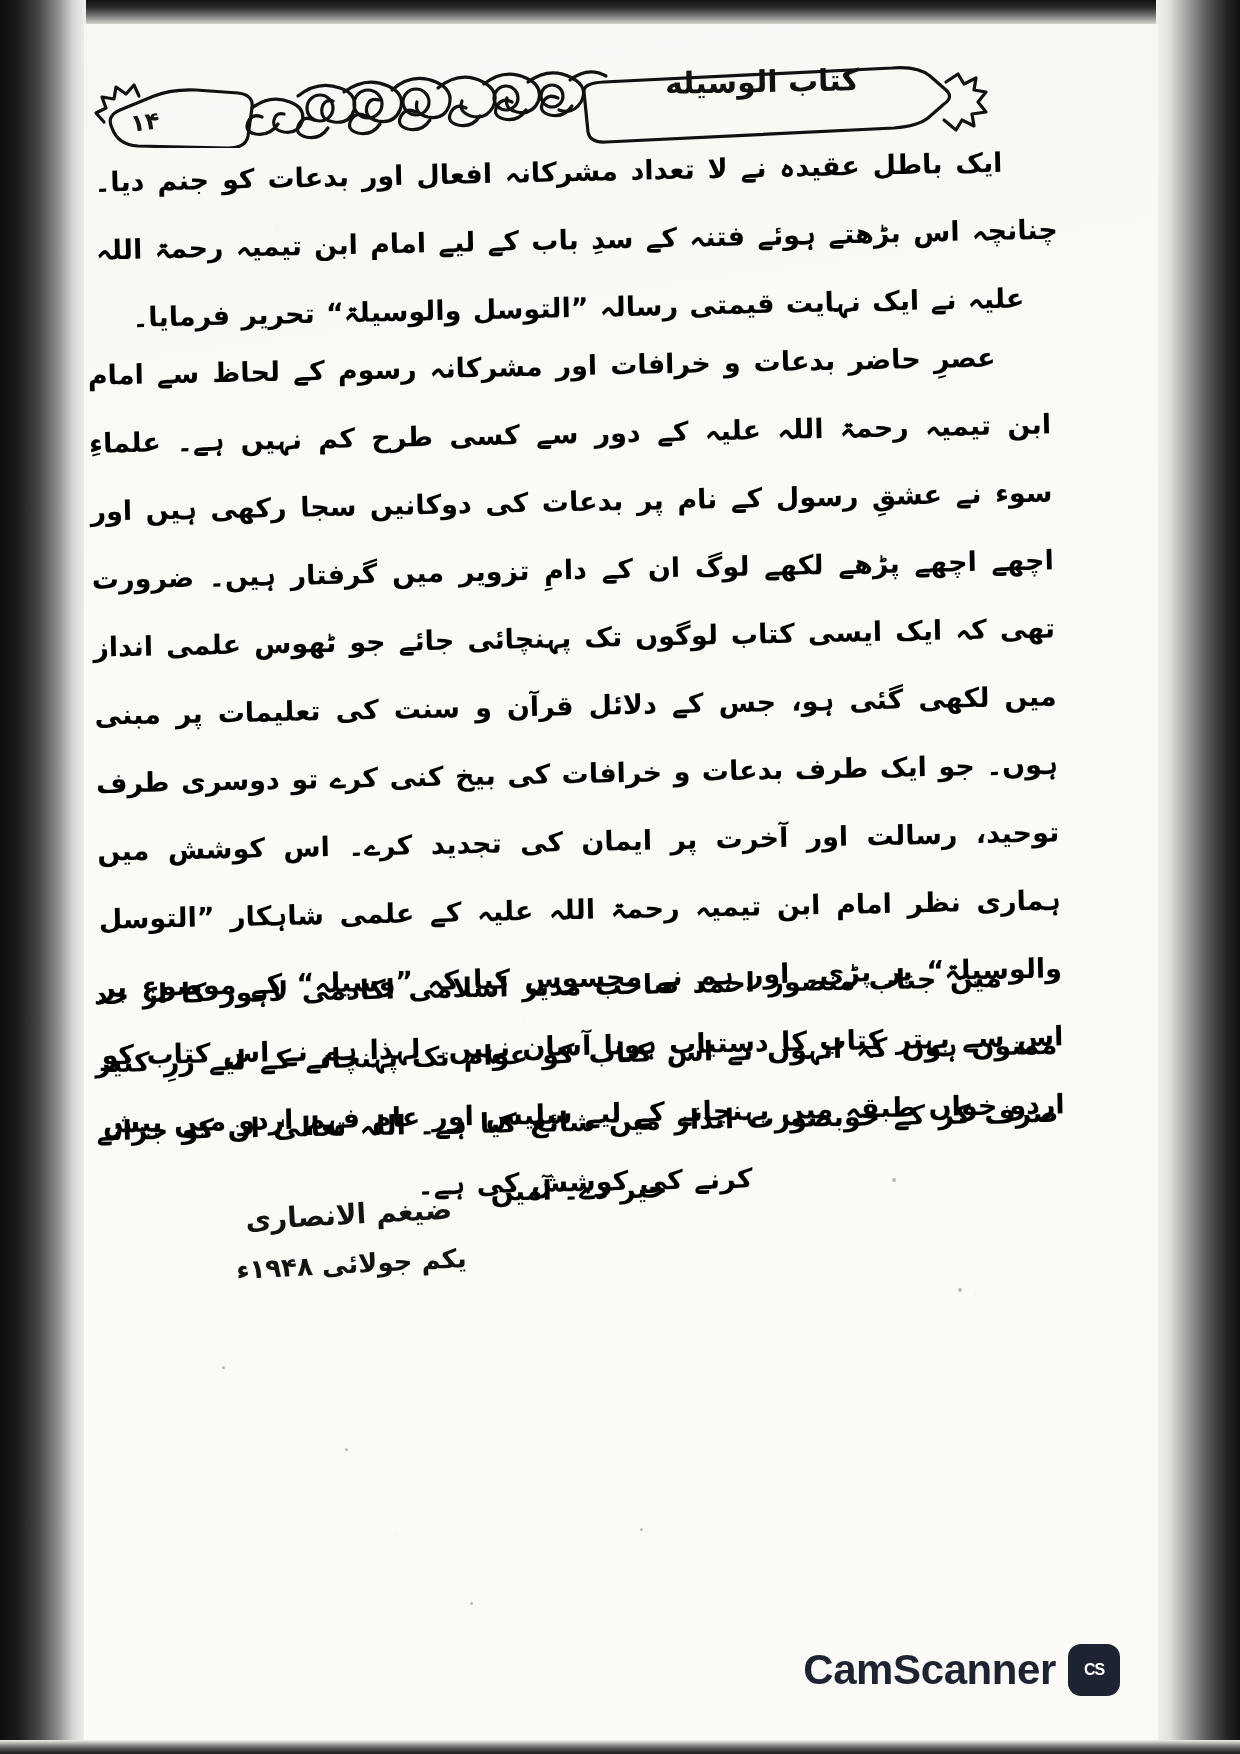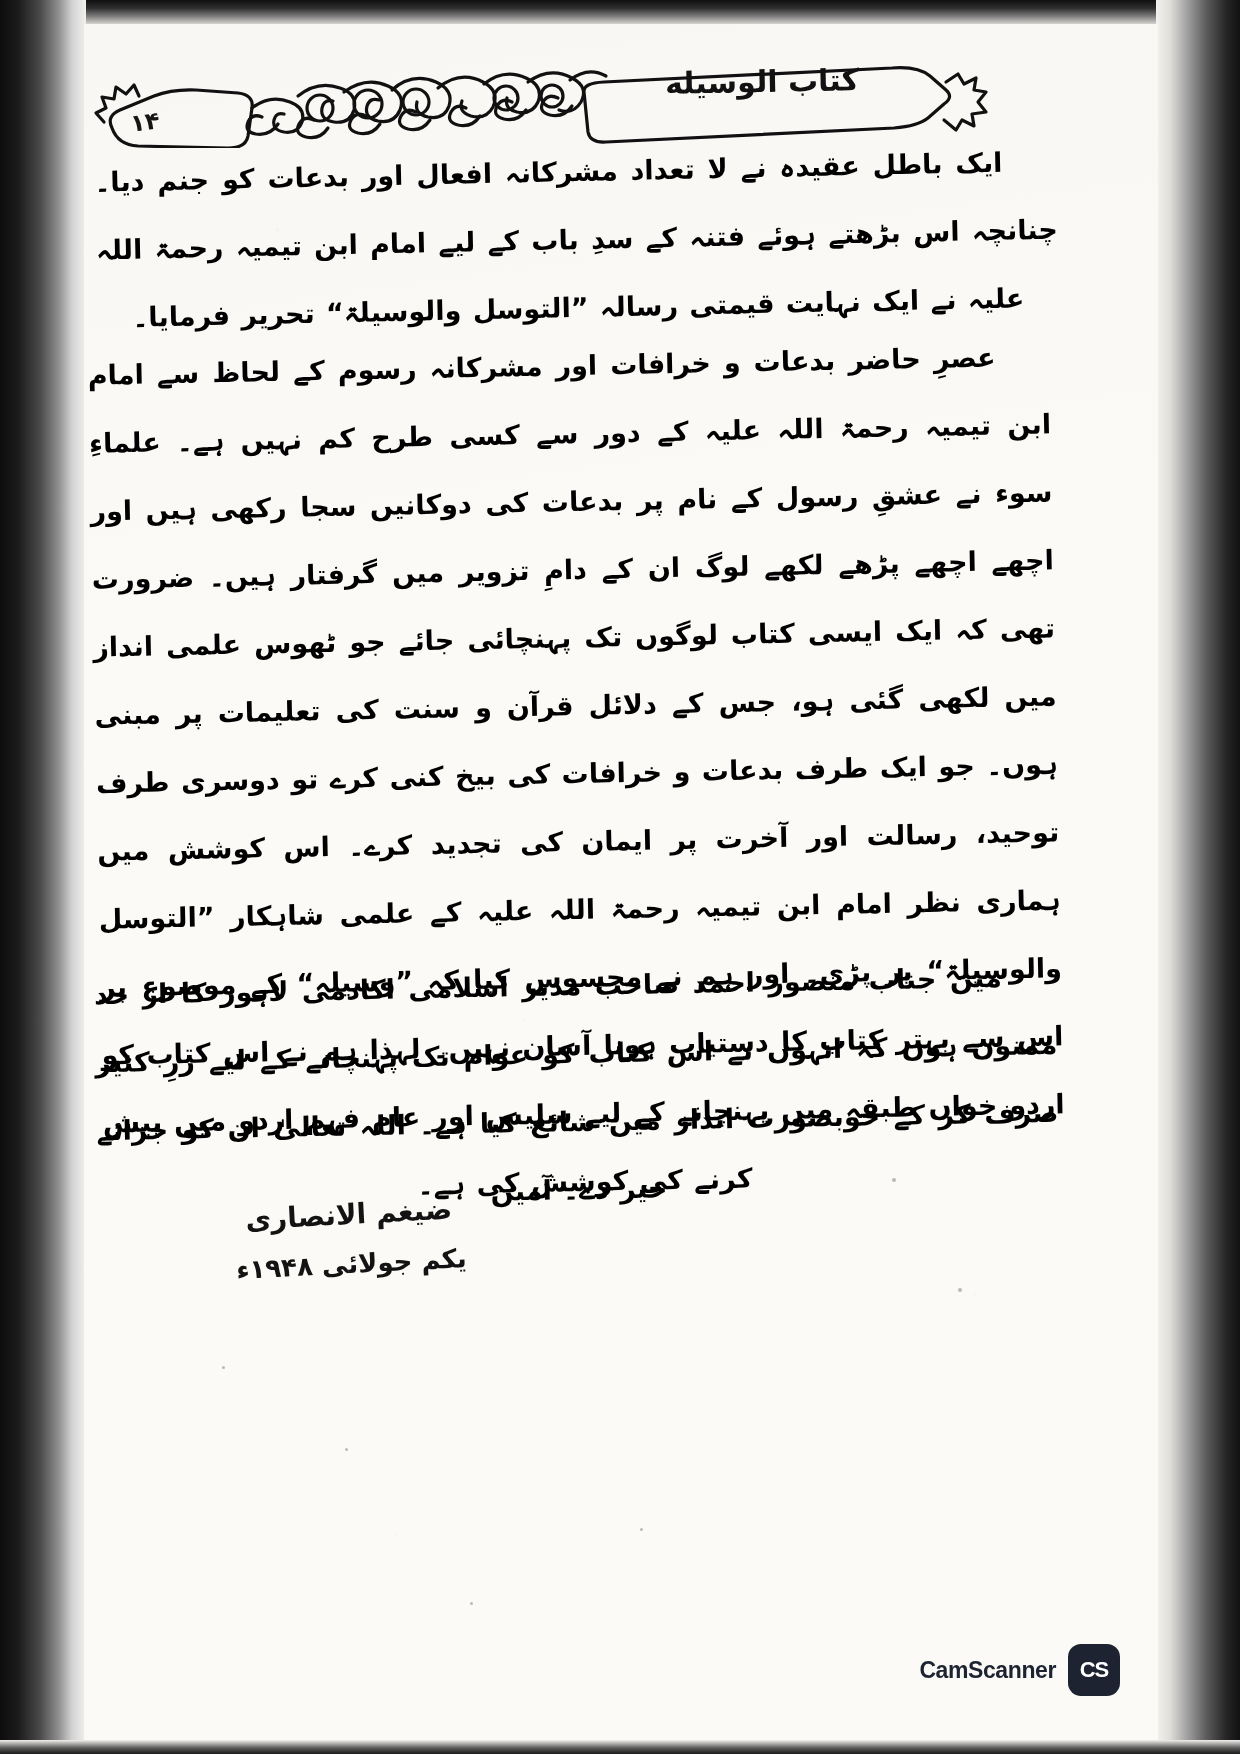--- a/index.html
+++ b/index.html
@@ -166,28 +166,28 @@
     width: 52px;
     height: 52px;
     border-radius: 13px;
     background: #1d2330;
     display: flex;
     align-items: center;
     justify-content: center;
   }
   .cs-badge span {
     font-family: "Liberation Sans", sans-serif;
-    font-size: 22px;
+    font-size: 16px;
     font-weight: 700;
     color: #ffffff;
     letter-spacing: -1px;
   }
   .cs-word {
     font-family: "Liberation Sans", sans-serif;
-    font-size: 23px;
+    font-size: 42px;
     font-weight: 700;
     color: #1d2330;
     letter-spacing: -0.4px;
     direction: ltr;
   }
 </style>
 </head>
 <body>
 
 <div class="page">

